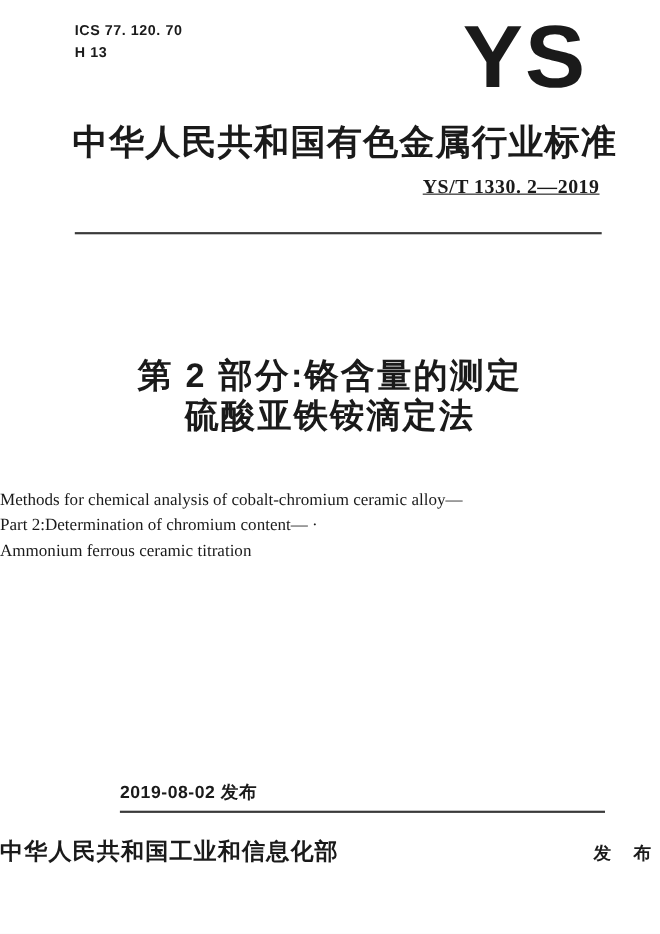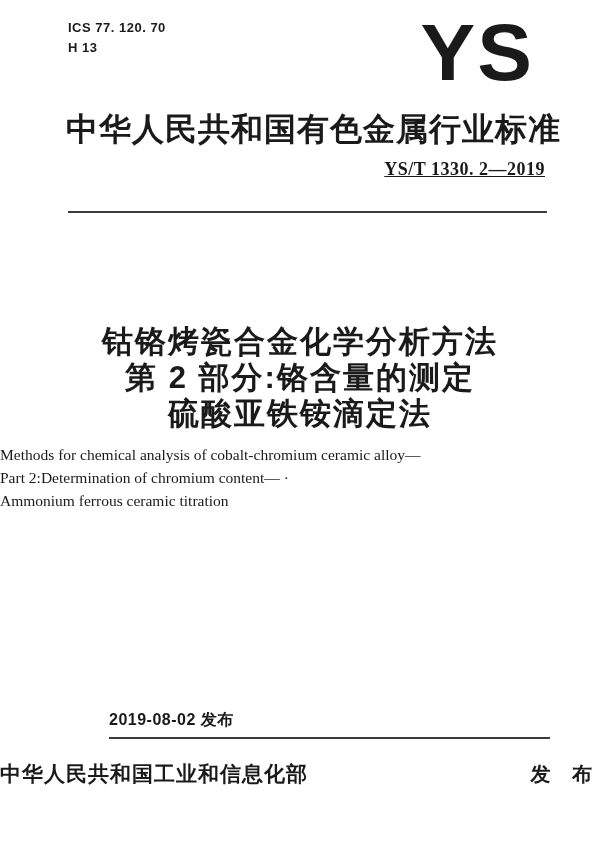--- a/index.html
+++ b/index.html
@@ -124,21 +124,21 @@
     justify-content: space-between;
     align-items: baseline;
     gap: 26px;
   }
   .publisher-name {
     font-size: 21px;
     font-weight: bold;
     letter-spacing: 1px;
   }
   .publisher-suffix {
-    font-size: 20px;
+    font-size: 16px;
     font-weight: bold;
     letter-spacing: 8px;
   }
 </style>
 </head>
 <body>
 
 <div class="page">
 
   <div class="meta-block">
@@ -148,21 +148,20 @@
 
   <div class="ys-logo">YS</div>
 
   <div class="standard-heading">中华人民共和国有色金属行业标准</div>
 
   <div class="standard-number">YS/T 1330. 2—2019</div>
 
   <div class="rule-top"></div>
 
   <div class="title-zh">
-    <div>钴铬烤瓷合金化学分析方法</div>
     <div>第 2 部分:铬含量的测定</div>
     <div>硫酸亚铁铵滴定法</div>
   </div>
 
   <div class="title-en">
     <div>Methods for chemical analysis of cobalt-chromium ceramic alloy—</div>
     <div>Part 2:Determination of chromium content—  ·</div>
     <div>Ammonium ferrous ceramic titration</div>
   </div>
 

